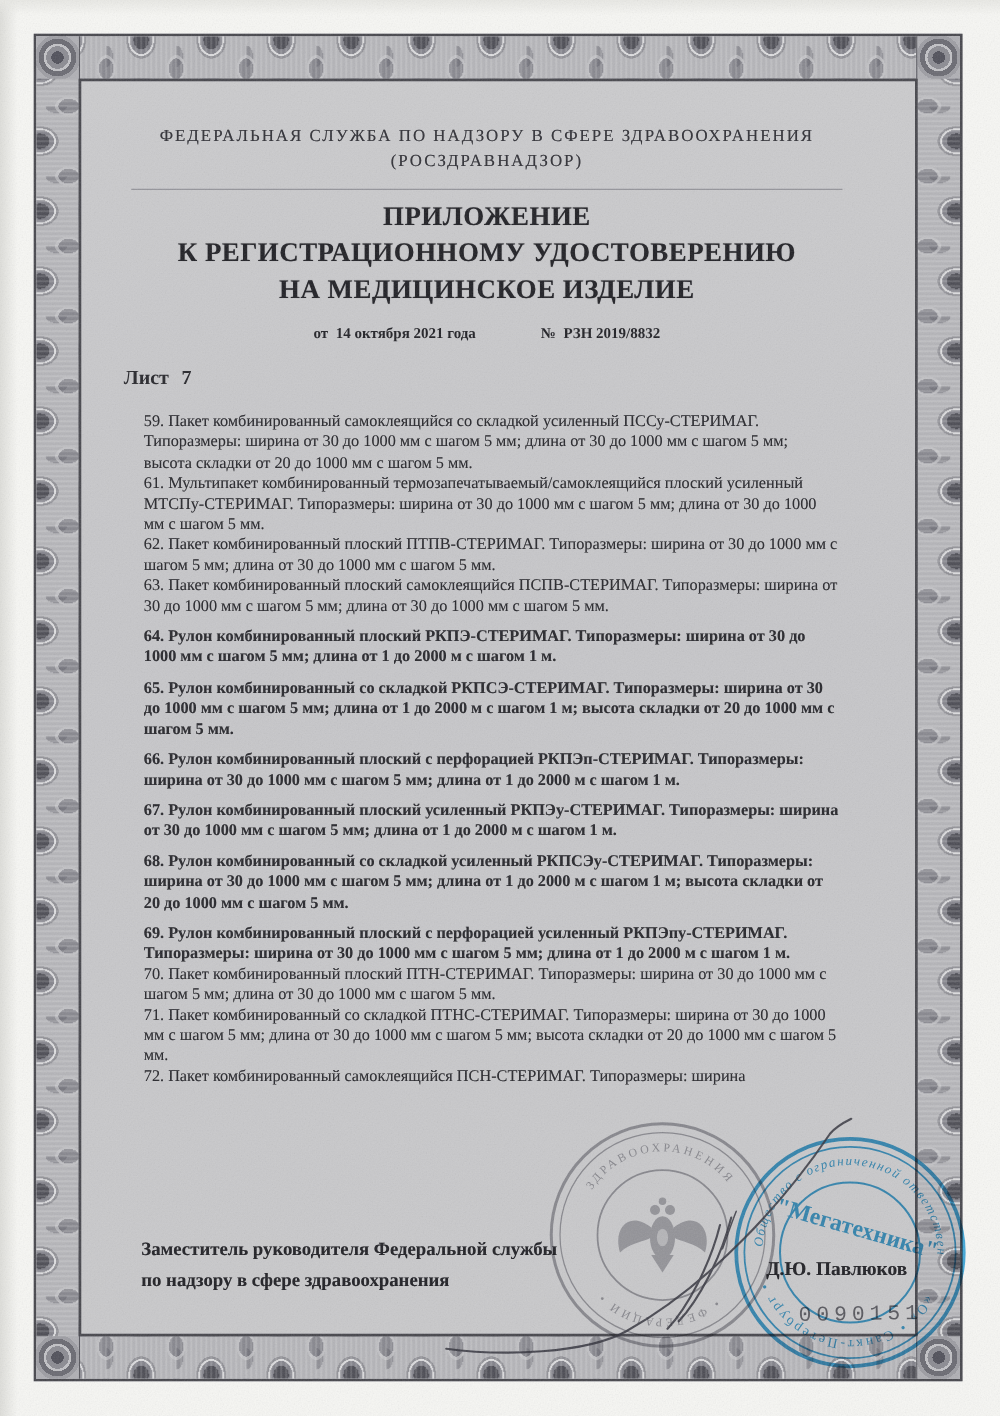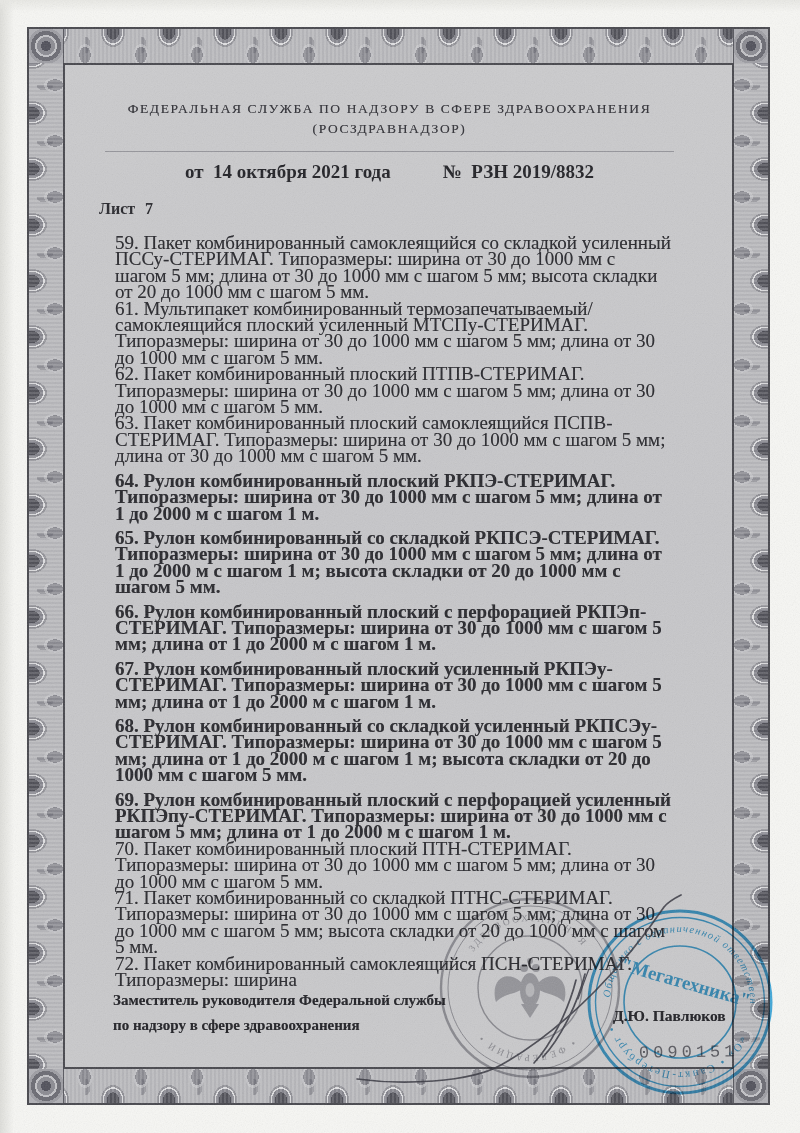--- a/index.html
+++ b/index.html
@@ -73,27 +73,27 @@
     text-align:center;font-size:13.5px;line-height:20px;letter-spacing:1.6px;
     color:#303036;text-shadow:0 0 .5px rgba(48,48,54,.55);
   }
   .rule{border:0;border-top:1px solid #94949a;width:98%;margin:12px auto 0;}
   .doc-title{
     margin-top:7px;text-align:center;font-weight:bold;font-size:21.5px;line-height:29px;
     letter-spacing:.4px;color:#1f1f24;text-shadow:0 0 .6px rgba(31,31,36,.5);
   }
   .date-row{
     margin-top:9px;display:flex;justify-content:center;gap:52px;
-    font-weight:bold;font-size:19px;line-height:22px;color:#1f1f24;
+    font-weight:bold;font-size:12px;line-height:22px;color:#1f1f24;
   }
   .pre{white-space:pre;}
   .sheet-row{margin-top:16px;text-align:left;padding-right:24px;
     font-weight:bold;font-size:16px;line-height:20px;word-spacing:6px;color:#26262b;}
 
-  .list{margin:16px 0 0 16px;width:556px;font-size:19px;line-height:16.4px;
+  .list{margin:16px 0 0 16px;width:556px;font-size:13px;line-height:16.4px;
         color:#26262b;text-shadow:0 0 .4px rgba(38,38,43,.4);}
   .list p{margin:0;}
   .list p.sp{margin-top:8px;font-weight:bold;}
 
   .sig-left{
     position:absolute;left:48px;top:923px;width:420px;
     font-weight:bold;font-size:15px;line-height:24.5px;color:#1f1f24;
     text-shadow:0 0 .5px rgba(31,31,36,.5);
   }
   .sig-name{
@@ -130,20 +130,25 @@
   <div class="inner">
     <div class="content">
 
       <div class="agency">
         <div>ФЕДЕРАЛЬНАЯ СЛУЖБА ПО НАДЗОРУ В СФЕРЕ ЗДРАВООХРАНЕНИЯ</div>
         <div>(РОСЗДРАВНАДЗОР)</div>
       </div>
 
       <hr class="rule">
 
+      <div class="doc-title">
+        <div>ПРИЛОЖЕНИЕ</div>
+        <div>К РЕГИСТРАЦИОННОМУ УДОСТОВЕРЕНИЮ</div>
+        <div>НА МЕДИЦИНСКОЕ ИЗДЕЛИЕ</div>
+      </div>
 
       <div class="date-row">
         <span class="pre">от  14 октября 2021 года</span>
         <span class="pre">№  РЗН 2019/8832</span>
       </div>
 
       <div class="sheet-row">Лист 7</div>
 
       <div class="list">
         <p>59. Пакет комбинированный самоклеящийся со складкой усиленный ПССу-СТЕРИМАГ. Типоразмеры: ширина от 30 до 1000 мм с шагом 5 мм; длина от 30 до 1000 мм с шагом 5 мм; высота складки от 20 до 1000 мм с шагом 5 мм.</p>

